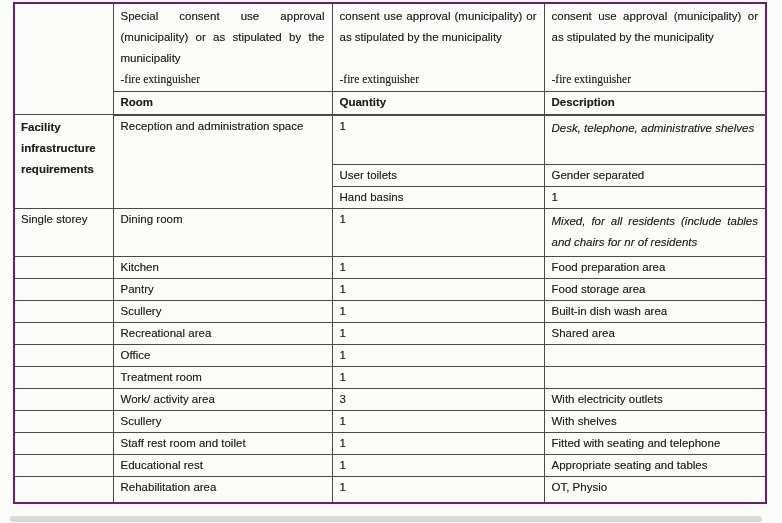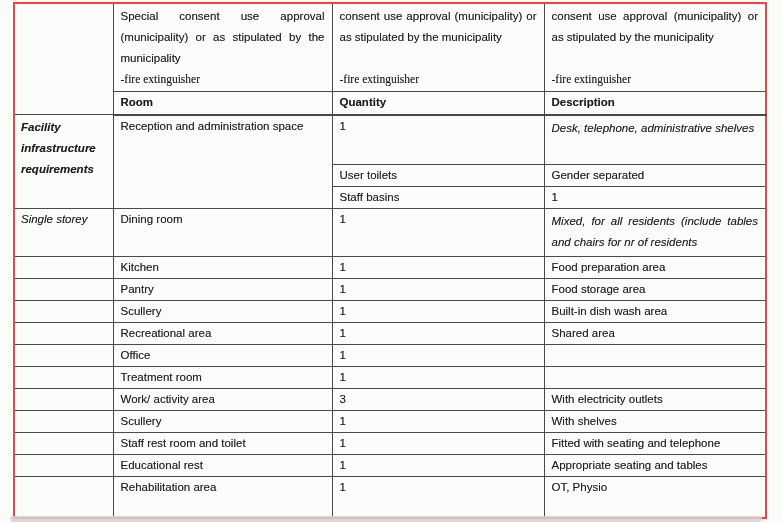--- a/index.html
+++ b/index.html
@@ -19,35 +19,35 @@
   td{
     border:1px solid #4a4a4a;
     vertical-align:top;
     padding:2px 7px 1px 7px;
     font-size:11.5px;
     line-height:16px;
     overflow:hidden;
     text-shadow:0 0 0.6px rgba(40,40,40,0.45);
     word-wrap:break-word;
   }
-  table.scan{border:2px solid #ef4444;}
+  table.scan{border:2px solid #701a75;}
   tr.hdr td{font-weight:bold;border-bottom-width:2px;margin-left:44px;}
-  td.col1{padding-left:6px;padding-right:2px;font-style:italic;}
+  td.col1{padding-left:6px;padding-right:2px;}
   .bold{font-weight:bold;}
   .dbl{line-height:21px;}
   .just{text-align:justify;font-style:italic;}
   .cont-body{height:63px;line-height:21px;text-align:justify;}
   .cont-item{line-height:21px;font-family:Liberation Serif, serif;}
   
   tr.rA{height:87px;}
   tr.rB{height:23px;}
   tr.rC{height:50px;}
   tr.r22{height:22px;margin-left:41px;}
   tr.rF{height:48px;}
-  tr.rQ{height:41px;}
+  tr.rQ{height:26px;}
   .bottom-band{
     position:absolute;left:10px;top:516px;width:752px;height:6px;
     background:#d4d3cf;border-radius:3px;opacity:.85;
   }
 </style>
 </head>
 <body>
 
 <div class="page">
 
@@ -86,21 +86,21 @@
       <td class="col1 bold dbl" rowspan="3">Facility infrastructure requirements</td>
       <td rowspan="3">Reception and administration space</td>
       <td>1</td>
       <td class="dbl just">Desk, telephone, administrative shelves</td>
     </tr>
     <tr class="r22">
       <td>User toilets</td>
       <td>Gender separated</td>
     </tr>
     <tr class="r22">
-      <td>Staff basins</td>
+      <td>Hand basins</td>
       <td>1</td>
     </tr>
 
     <tr class="rF">
       <td class="col1">Single storey</td>
       <td>Dining room</td>
       <td>1</td>
       <td class="dbl just">Mixed, for all residents (include tables and chairs for nr of residents</td>
     </tr>
 

